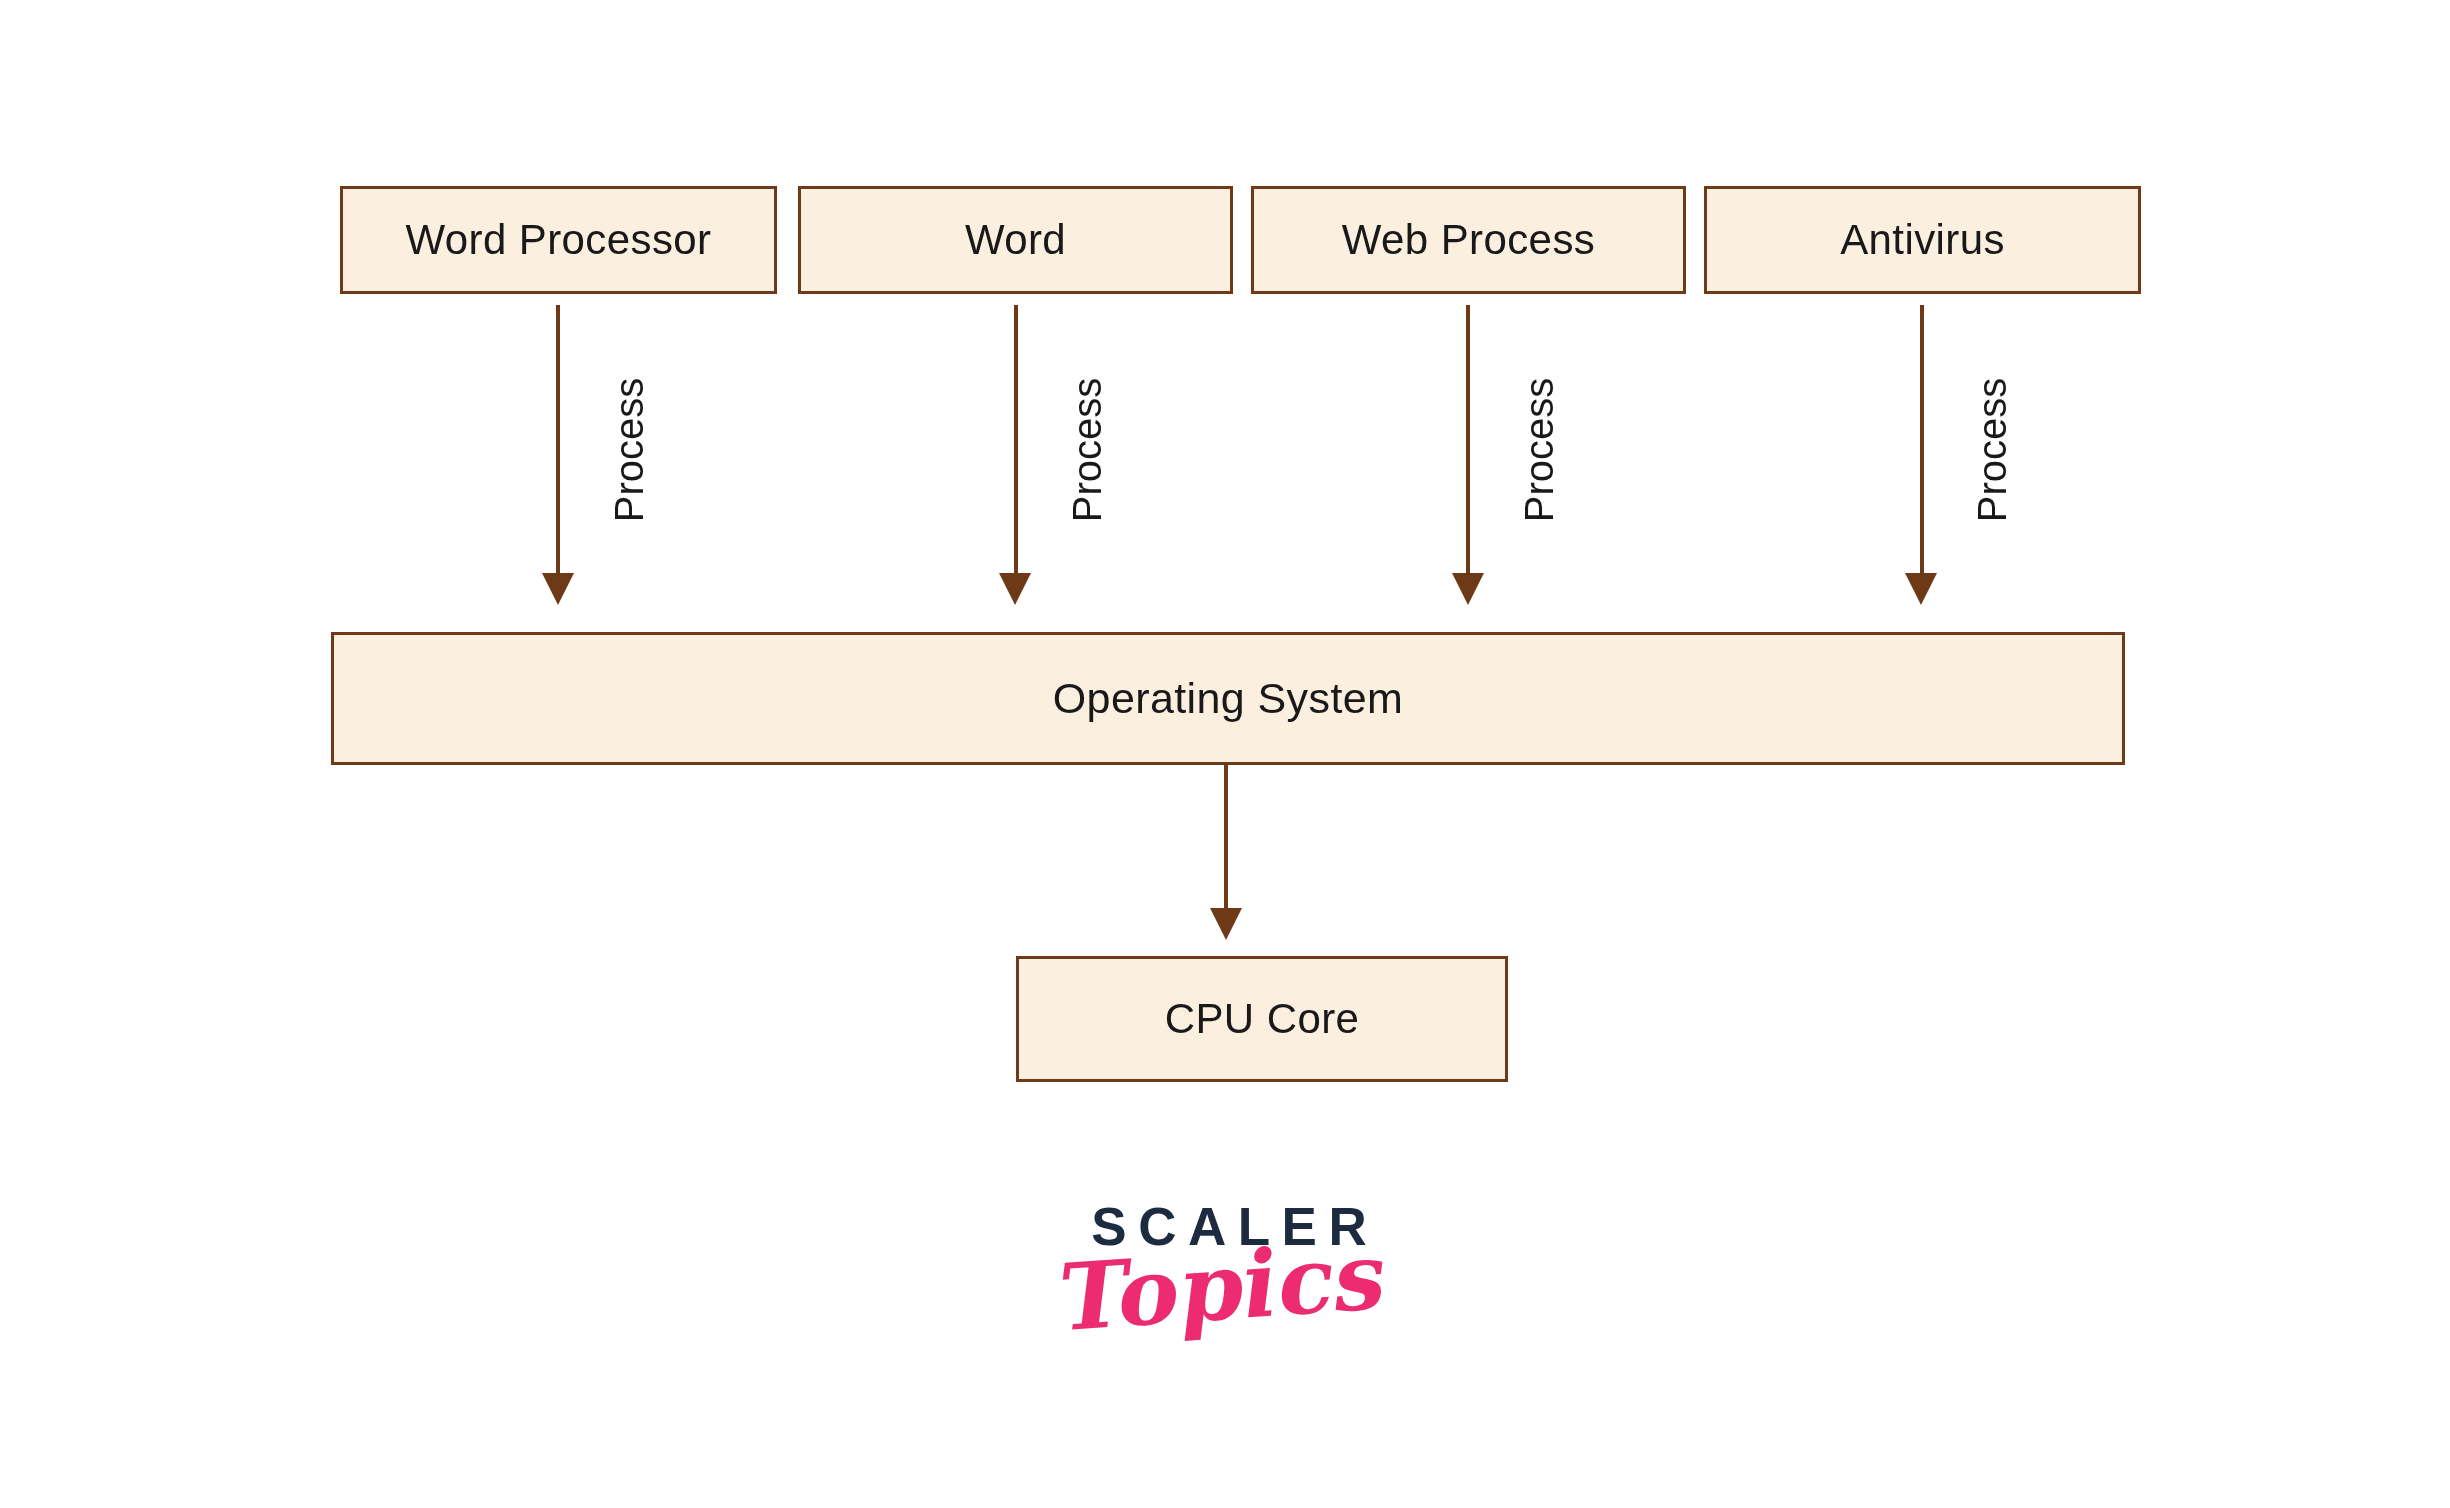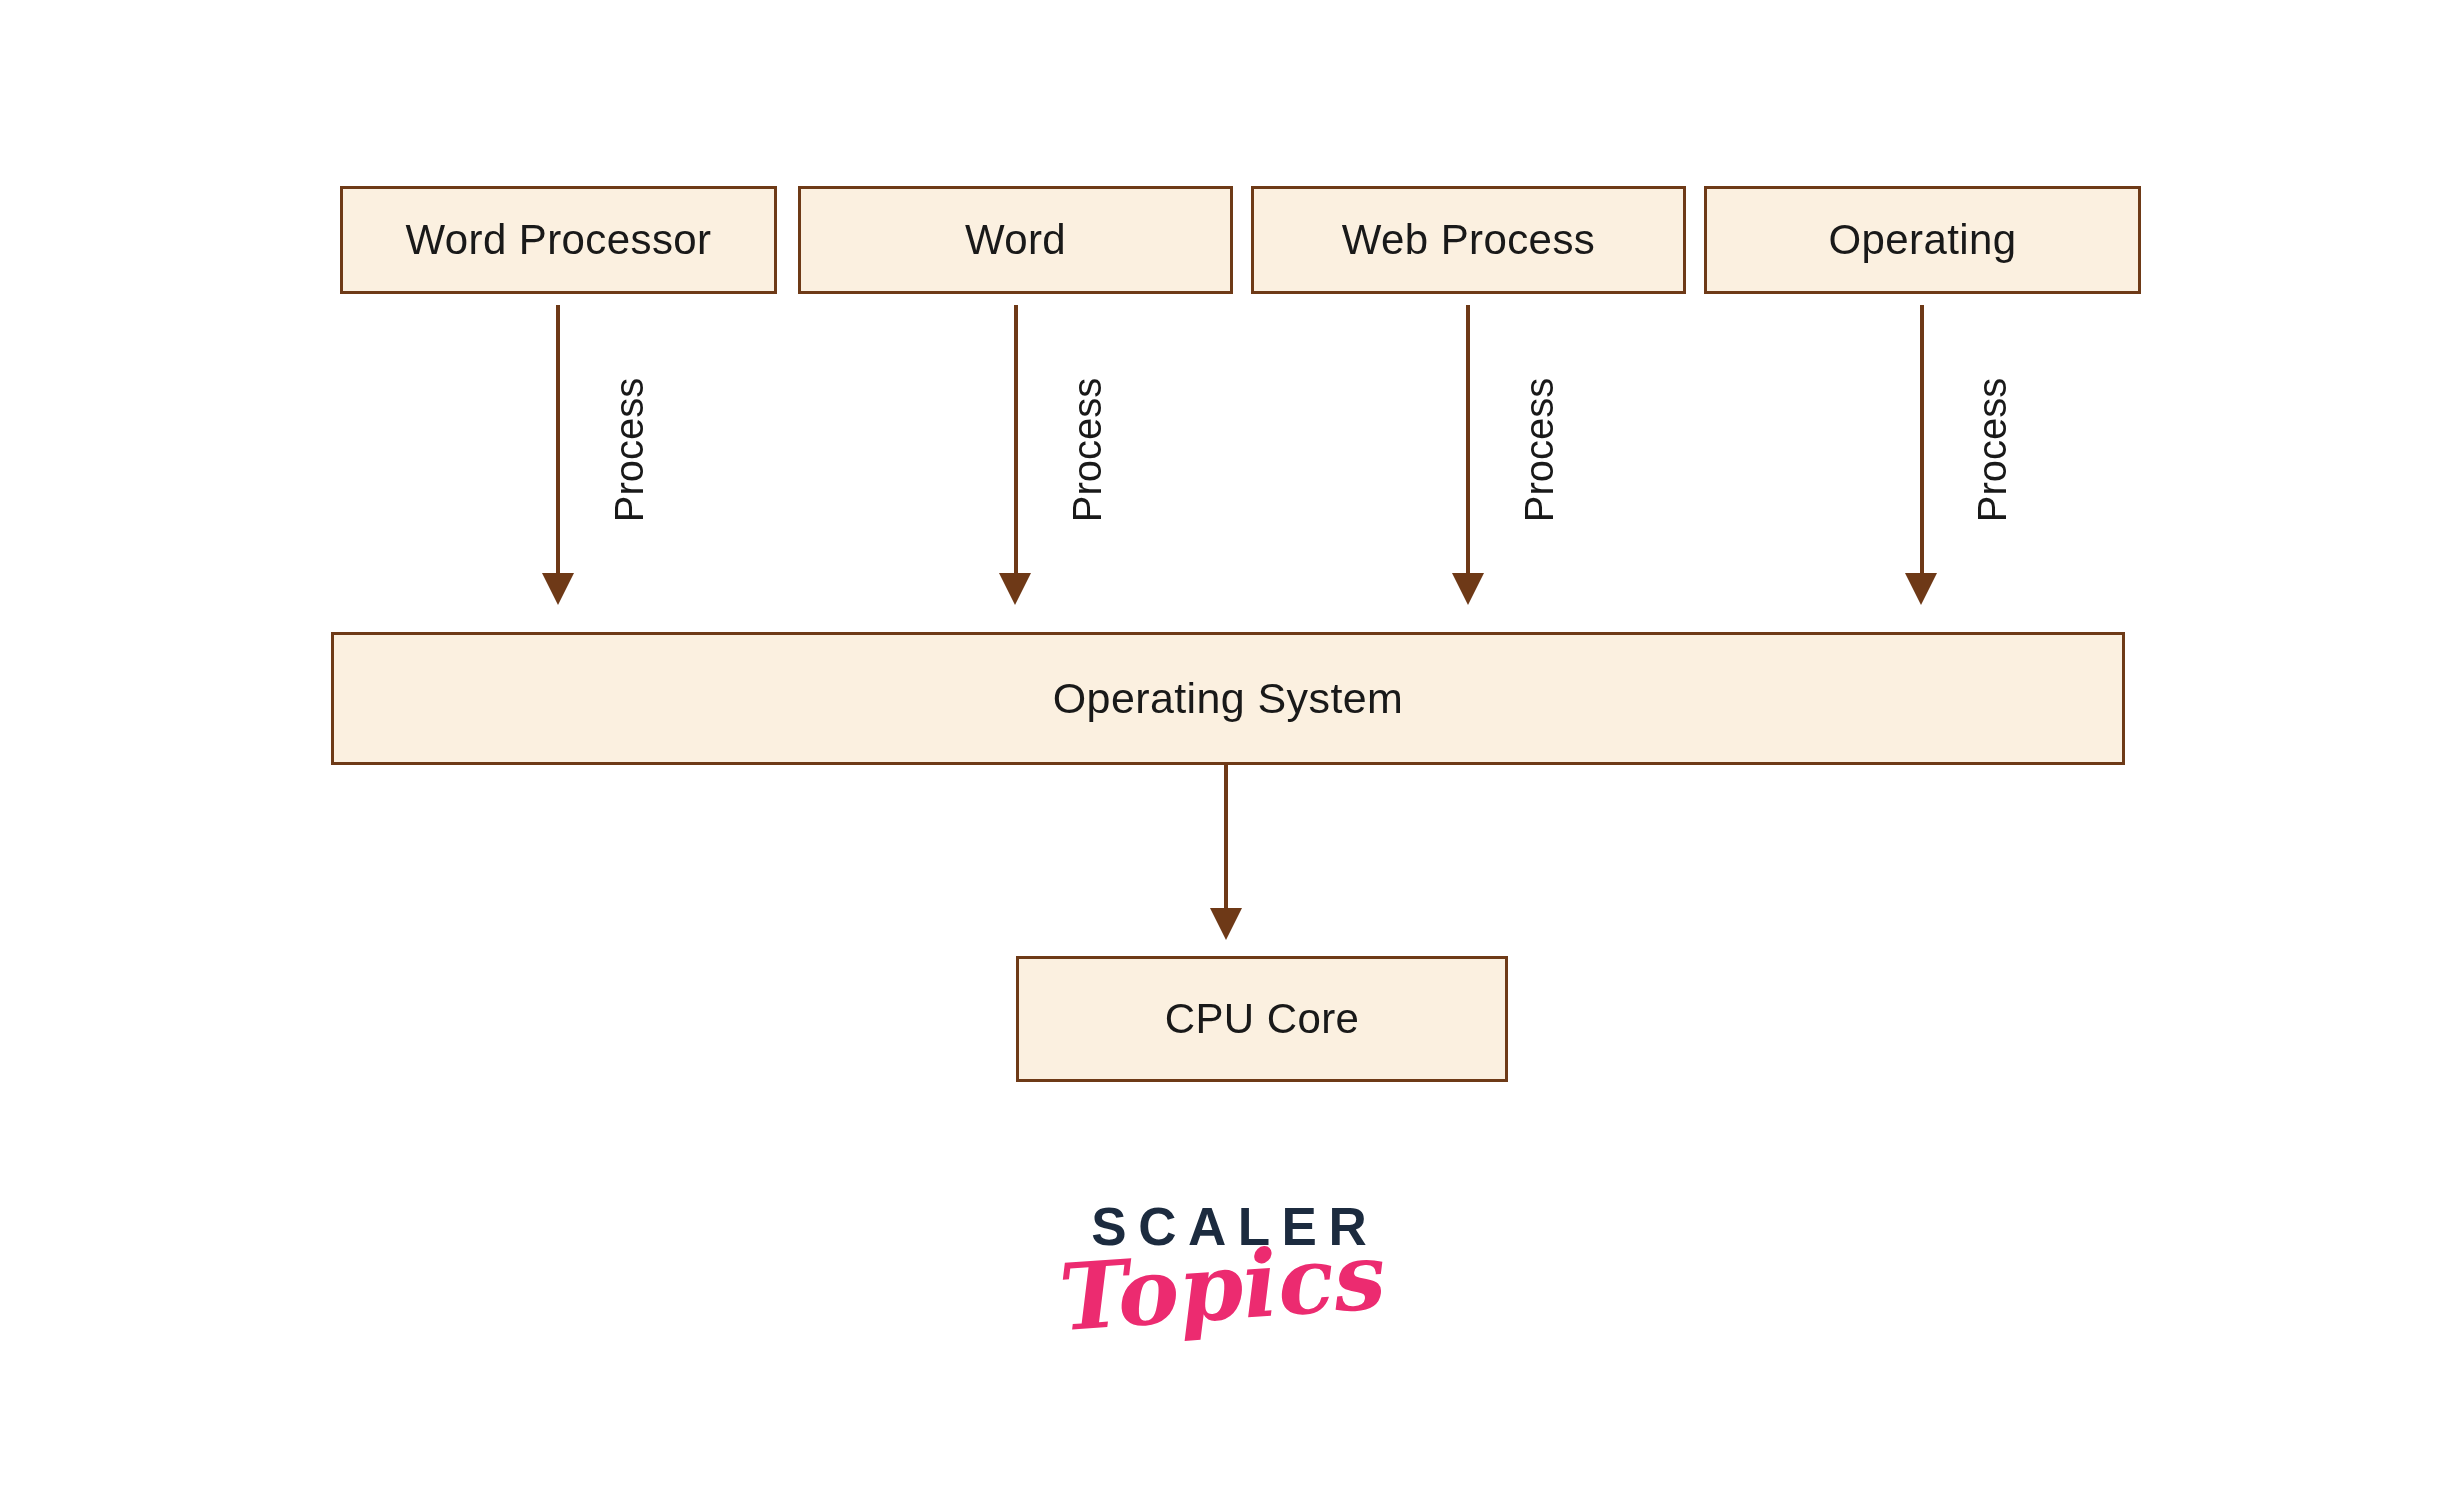--- a/index.html
+++ b/index.html
@@ -112,21 +112,21 @@
   <div class="node app-box b1">
     <span>Word Processor</span>
   </div>
   <div class="node app-box b2">
     <span>Word</span>
   </div>
   <div class="node app-box b3">
     <span>Web Process</span>
   </div>
   <div class="node app-box b4">
-    <span>Operating</span>
+    <span>Antivirus</span>
   </div>
 
   <div class="arrow-line proc-line a1"></div>
   <div class="arrow-head proc-head a1"></div>
   <div class="arrow-line proc-line a2"></div>
   <div class="arrow-head proc-head a2"></div>
   <div class="arrow-line proc-line a3"></div>
   <div class="arrow-head proc-head a3"></div>
   <div class="arrow-line proc-line a4"></div>
   <div class="arrow-head proc-head a4"></div>

